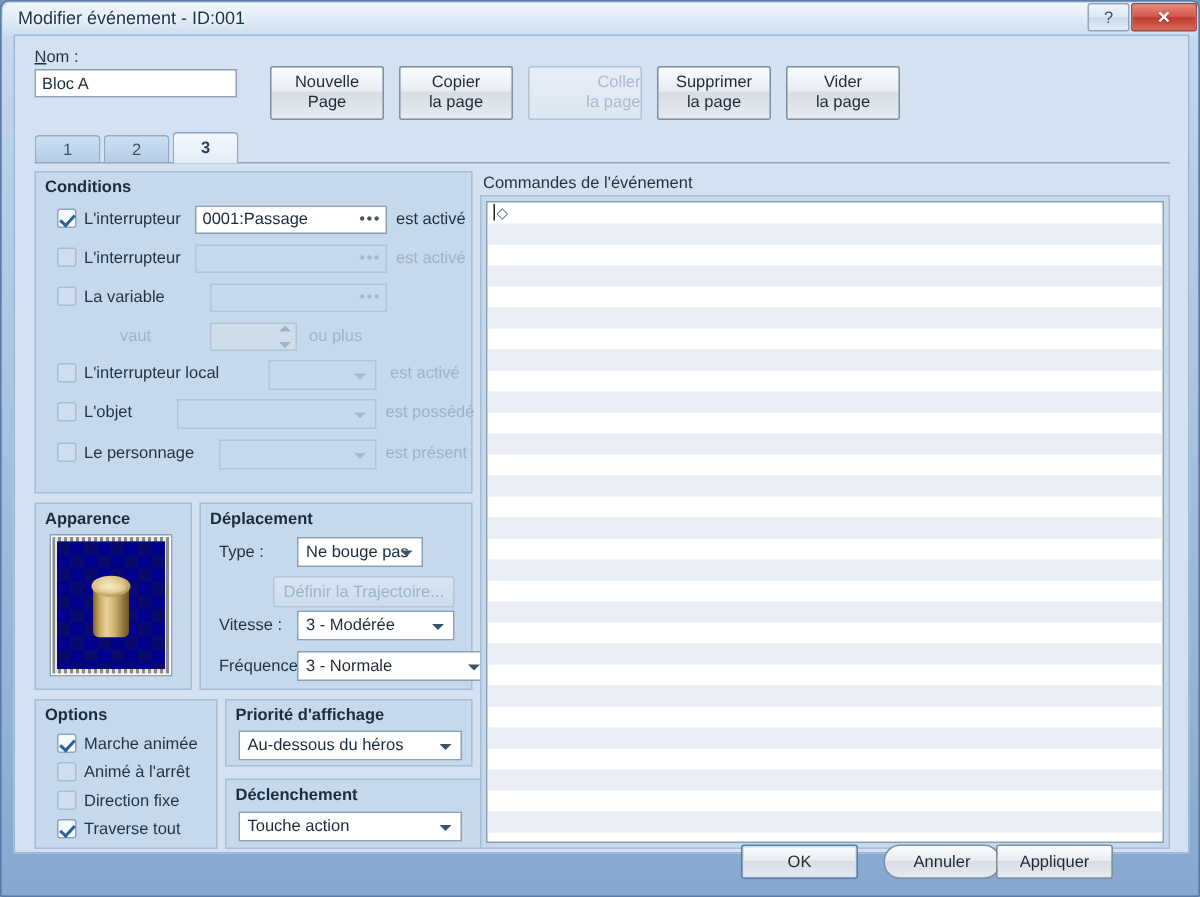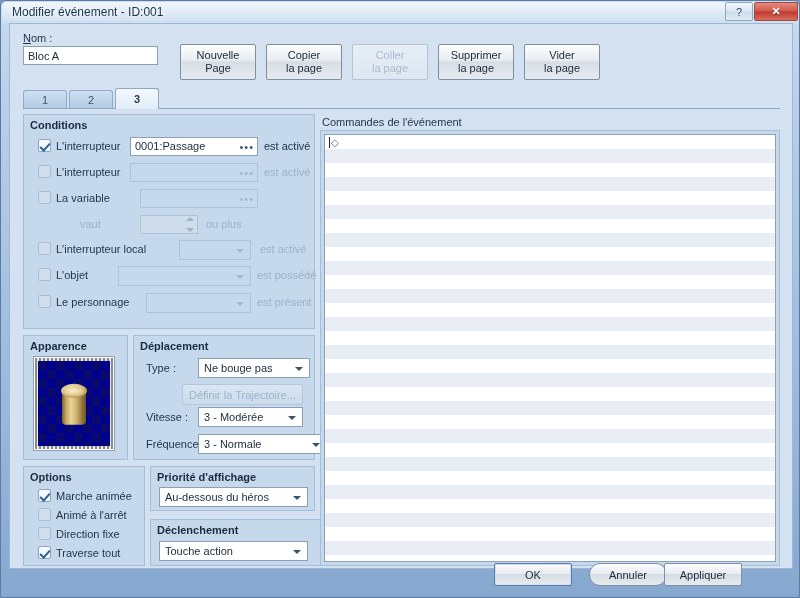--- a/index.html
+++ b/index.html
@@ -79,20 +79,21 @@
     border: 1px solid #7d8fa3; border-radius: 2px;
     background: linear-gradient(180deg,#fbfcfd 0%, #e9edf1 45%, #d6dde4 50%, #e6ebf0 100%);
     font-family: "Liberation Sans", sans-serif; font-size: 11px;
     color: #1d2a38; line-height: 13px;
     display: flex; flex-direction: column; align-items: center; justify-content: center;
     cursor: default;
   }
   .pagebtn.disabled {
     color: #a9bbcd; border-color: #b4c4d4;
     background: linear-gradient(180deg,#e7eef6 0%, #dde7f1 100%);
+    align-items: flex-end;
   }
 
   
   .tabstrip {
     position: absolute; left: 13px; top: 64px; width: 757px; height: 21px;
   }
   .tab {
     position: absolute; top: 2px; width: 44px; height: 19px;
     border: 1px solid #93aac4; border-bottom: none;
     border-radius: 3px 3px 0 0;
@@ -391,21 +392,21 @@
           <div class="top"></div>
           <div class="top2"></div>
         </div>
       </div>
     </div>
 
     <div class="panel" style="left:123px; top:311px; width:182px; height:125px;">
       <div class="panel-title" style="left:6px; top:4px;">Déplacement</div>
 
       <div class="lbl" style="left:12px; top:26px;">Type :</div>
-      <div class="combo" style="left:64px; top:22px; width:112px;">
+      <div class="combo" style="left:64px; top:22px; width:84px;">
         <span>Ne bouge pas</span>
         <span class="arw"></span>
       </div>
 
       <div class="flatbtn" style="left:48px; top:48px; width:121px;">
         <span>Définir la Trajectoire...</span>
       </div>
 
       <div class="lbl" style="left:12px; top:75px;">Vitesse :</div>
       <div class="combo" style="left:64px; top:71px; width:105px;">

